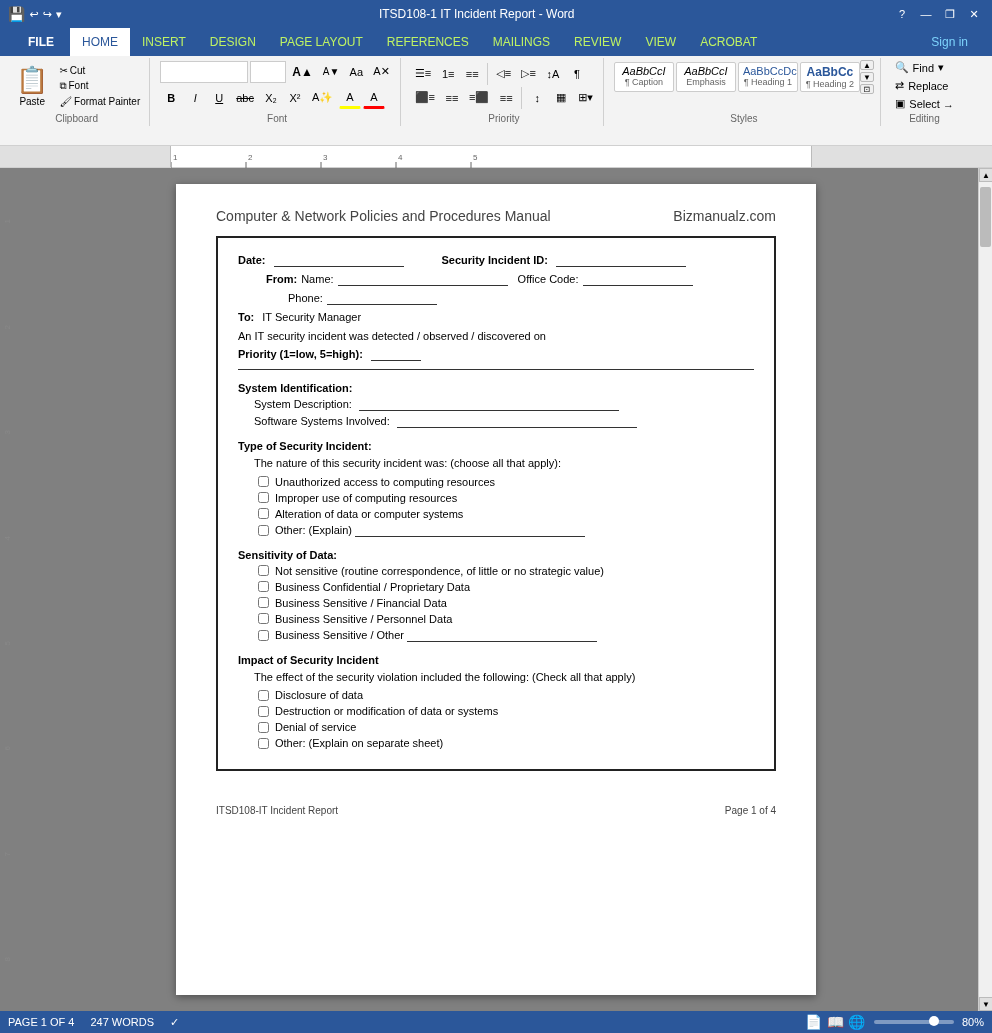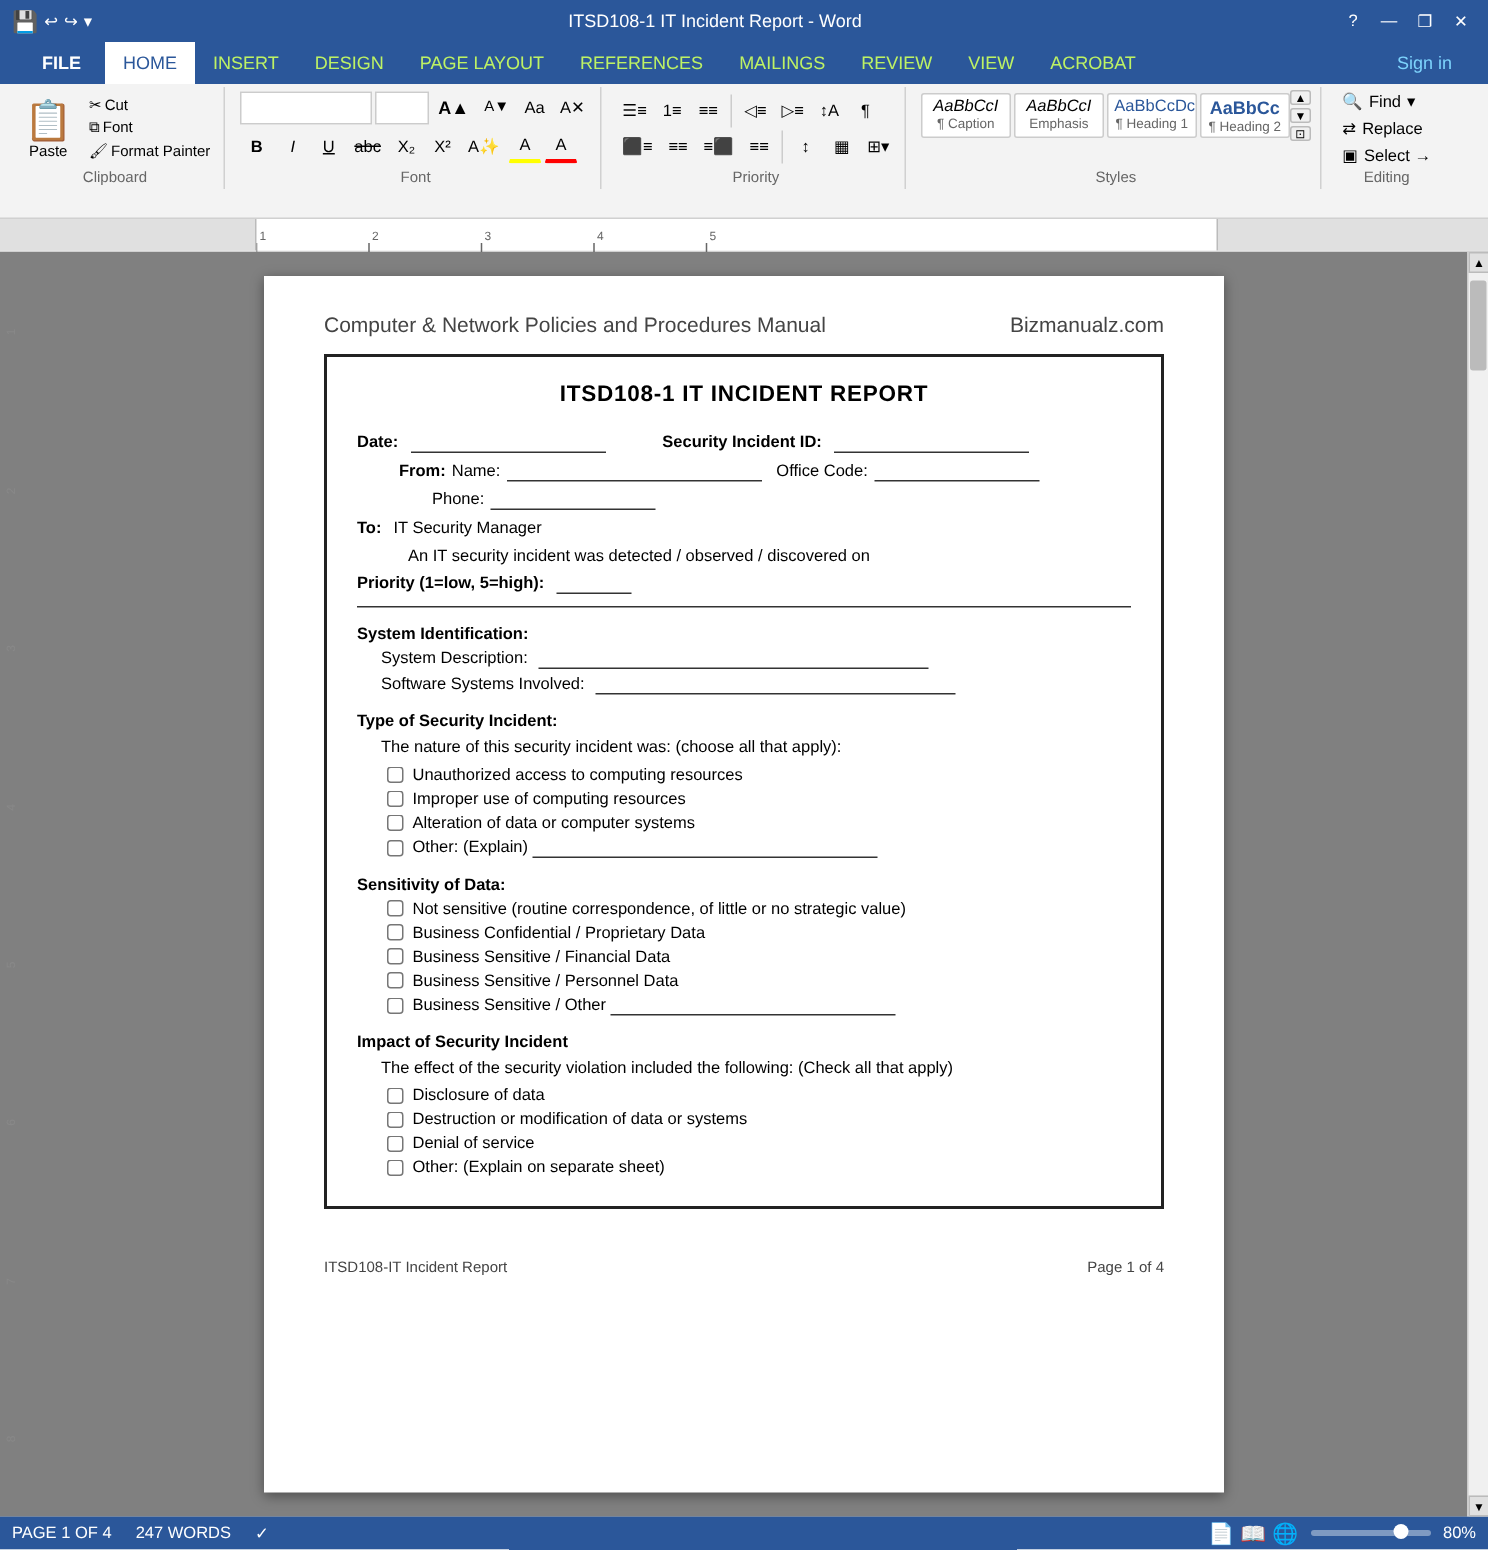--- a/index.html
+++ b/index.html
@@ -126,21 +126,21 @@
     .sub-field { margin-left: 16px; margin-bottom: 4px; font-size: 11px; }
 
     .checkbox-item { display: flex; align-items: center; gap: 6px; margin-bottom: 4px; font-size: 11px; margin-left: 20px; }
     .checkbox-item input[type="checkbox"] { width: 11px; height: 11px; margin: 0; }
 
     .priority-row { display: flex; align-items: baseline; gap: 4px; font-size: 11px; margin-bottom: 8px; }
     .priority-label { font-weight: bold; }
 
     .divider { border: none; border-top: 1px solid #333; margin: 6px 0; }
 
-    .desc-text { font-size: 11px; margin-bottom: 4px; line-height: 1.4; margin-left: 34px; }
+    .desc-text { font-size: 11px; margin-bottom: 4px; line-height: 1.4; }
 
     
     #status-bar {
       background: #2b579a;
       height: 22px;
       display: flex;
       align-items: center;
       padding: 0 8px;
       color: white;
       font-size: 11px;
@@ -369,21 +369,20 @@
     <div id="page">
 
       <div id="page-header">
         <span>Computer &amp; Network Policies and Procedures Manual</span>
         <span>Bizmanualz.com</span>
       </div>
 
       <div id="page-content">
         <div class="form-border">
 
-          <div class="form-title">ITSD108-1  IT INCIDENT REPORT</div>
 
           <div class="field-row">
             <span style="font-weight:bold;">Date:</span>
             <span style="display:inline-block;border-bottom:1px solid #333;width:130px;margin:0 8px;">&nbsp;</span>
             <span style="font-weight:bold;margin-left:30px;">Security Incident ID:</span>
             <span style="display:inline-block;border-bottom:1px solid #333;width:130px;margin-left:8px;">&nbsp;</span>
           </div>
 
           <div class="field-row">
             <span style="font-weight:bold;margin-right:4px;padding-left:28px;">From:</span>

